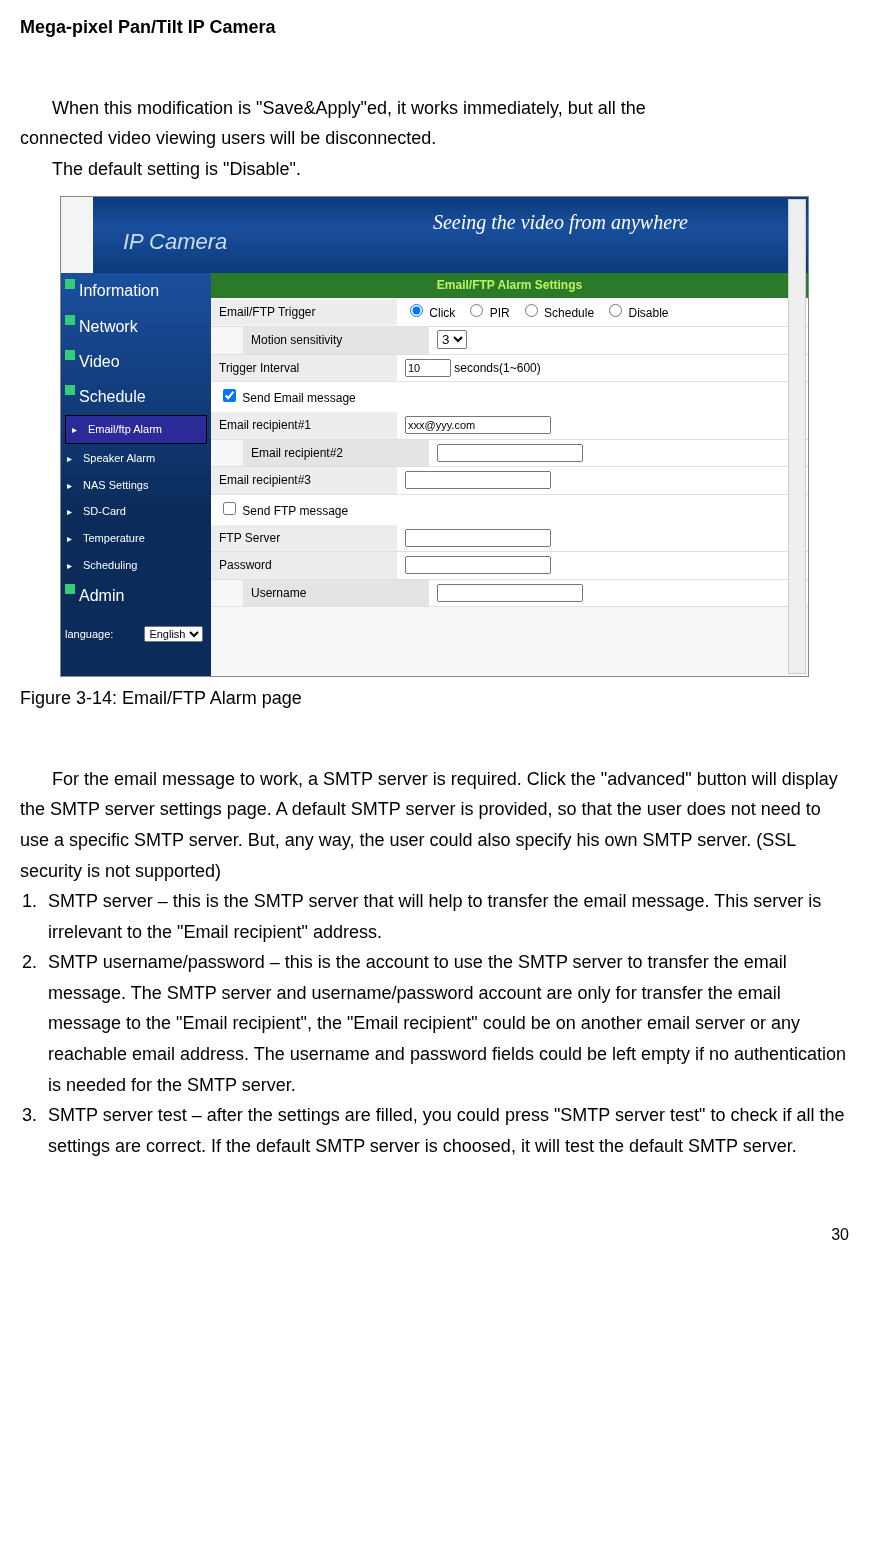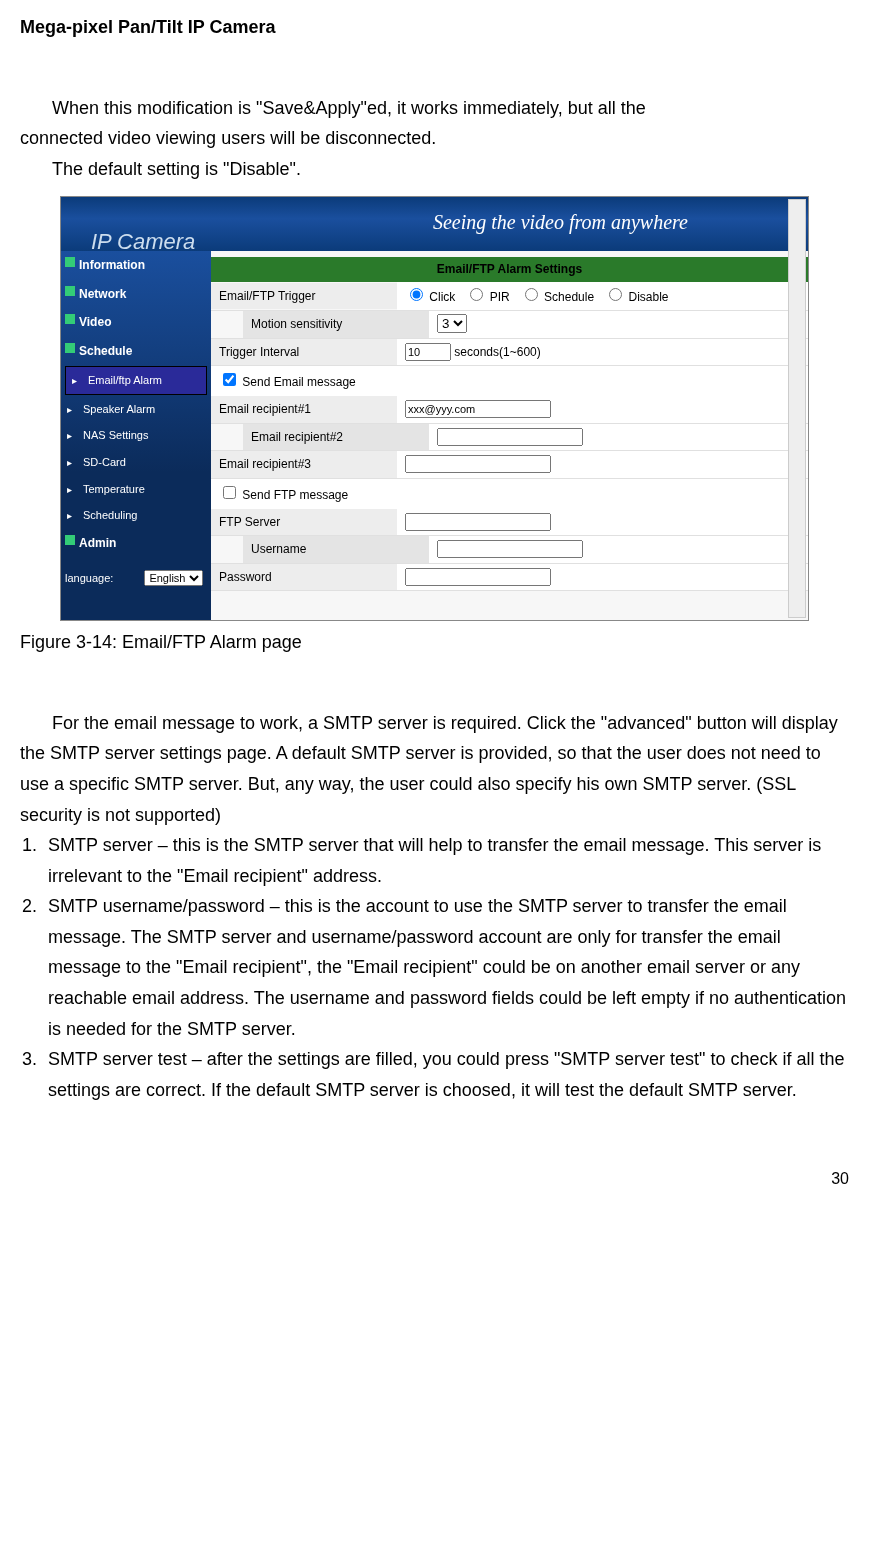--- a/index.html
+++ b/index.html
@@ -27,24 +27,25 @@
     text-indent: 32px;
   }
   .screenshot {
     margin: 12px 40px 6px 40px;
     border: 1px solid #888;
     background: #f4f4f4;
     font-size: 12px;
     position: relative;
   }
   .banner {
-    height: 54px;
+    height: 76px;
     background: linear-gradient(to bottom, #0b3b7a 0%, #1a4f9e 40%, #0b3b7a 100%);
     position: relative;
     color: #fff;
+    margin-left: 32px;
   }
   .banner .logo {
     position: absolute;
     left: 30px;
     top: 26px;
     font-size: 22px;
     font-style: italic;
     color: #cde;
   }
   .banner .slogan {
@@ -60,22 +61,22 @@
     background: #eee;
   }
   .sidebar {
     width: 150px;
     background: linear-gradient(to bottom, #1a4f9e, #0b2b5a 60%, #0b2b5a);
     color: #fff;
     padding-bottom: 20px;
   }
   .sidebar .nav-item {
     padding: 4px 6px 4px 18px;
-    font-size: 12px;
-    font-weight: bold;
+    font-size: 16px;
+    font-weight: normal;
     position: relative;
   }
   .sidebar .sq {
     position: absolute;
     left: 4px;
     top: 6px;
     width: 10px;
     height: 10px;
     background: #3c7;
   }
@@ -106,26 +107,25 @@
     font-size:11px;
     margin-left:28px;
   }
   .content {
     flex: 1;
     background: #f7f7f7;
     position: relative;
   }
   .section-title {
     background: #2a7a2a;
-    color: #000000;
+    color: #bef264;
     text-align: center;
     font-weight: bold;
     padding: 2px;
     font-size: 12px;
-    margin-top: 6px;
   }
   .form-row {
     display: flex;
     border-bottom: 1px solid #e0e0e0;
     align-items: center;
     min-height: 26px;
   }
   .form-row .label {
     width: 170px;
     padding: 3px 8px;
@@ -257,26 +257,26 @@
       </div>
 
       <div class="checkbox-row">
         <label><input type="checkbox" style=""> <span>Send FTP message</span></label>
       </div>
 
       <div class="form-row">
         <div class="label">FTP Server</div>
         <div class="field"><input type="text" style=""></div>
       </div>
+      <div class="form-row">
+        <div class="label">Password</div>
+        <div class="field"><input type="text" style=""></div>
+      </div>
       <div class="form-row alt">
         <div class="label">Username</div>
-        <div class="field"><input type="text" style=""></div>
-      </div>
-      <div class="form-row">
-        <div class="label">Password</div>
         <div class="field"><input type="text" style=""></div>
       </div>
     </div>
   </div>
   <div class="scrollbar"></div>
 </div>
 
 <div class="caption">Figure 3-14: Email/FTP Alarm page</div>
 
 <div class="body-text">

